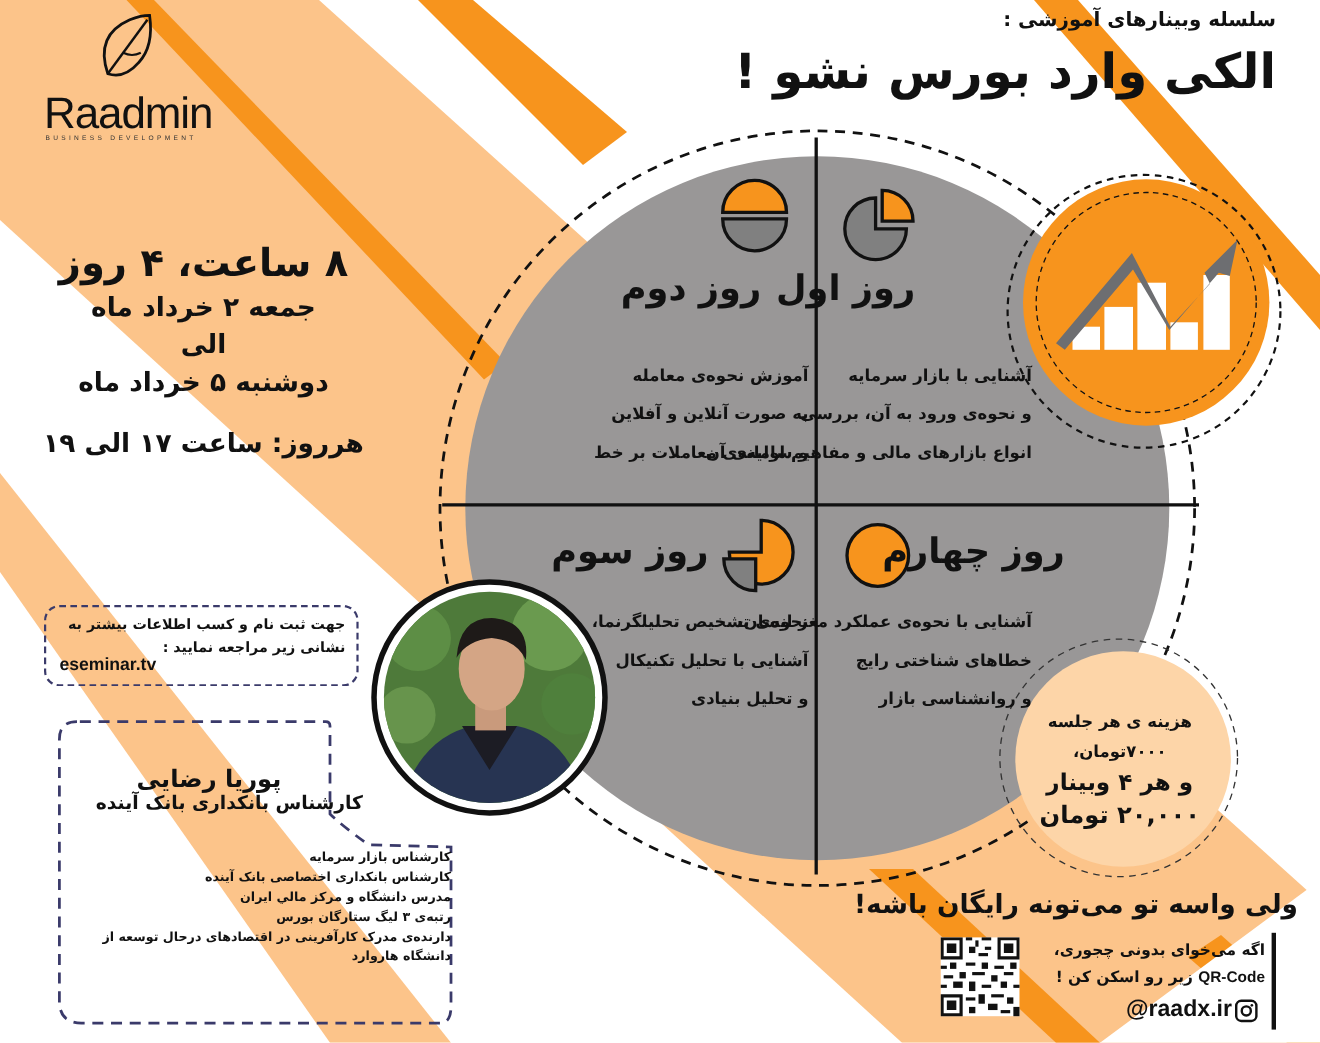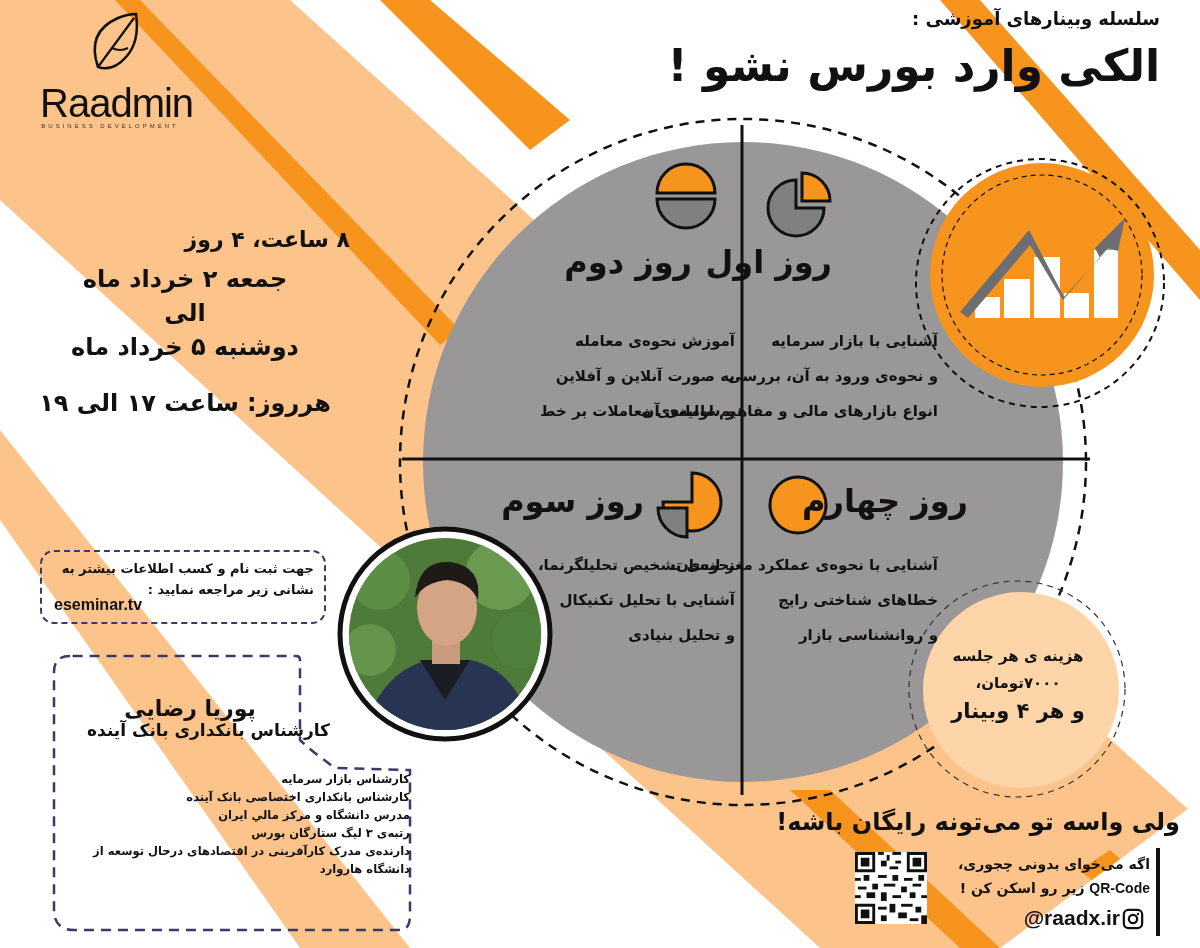--- a/index.html
+++ b/index.html
@@ -16,21 +16,21 @@
   .logo { left: 40px; top: 8px; width: 140px; text-align: center; }
   .logo .brand { font-family: "Liberation Sans", sans-serif; font-size: 40px; letter-spacing: -1px; color: #111; line-height: 40px; margin-top: 15px; }
   .logo .sub { font-family: "Liberation Sans", sans-serif; font-size: 6px; letter-spacing: 3px; color: #333; }
 
   
   .series-title { right: 40px; top: 8px; font-size: 18px; font-weight: bold; direction: rtl; }
   .main-title { right: 40px; top: 40px; font-size: 44px; font-weight: bold; direction: rtl; letter-spacing: 1px; }
 
   
   .sched { left: 20px; top: 218px; width: 330px; text-align: center; direction: rtl; font-weight: bold; }
-  .sched .l1 { font-size: 22px; line-height: 44px; text-align: right; }
+  .sched .l1 { font-size: 35px; line-height: 44px; }
   .sched .l2 { font-size: 24px; line-height: 34px; }
   .sched .l5 { font-size: 24px; line-height: 34px; margin-top: 22px; }
 
   
   .q-title { font-size: 32px; font-weight: bold; direction: rtl; }
   .q-text { font-size: 15px; font-weight: bold; direction: rtl; line-height: 35px; text-align: right; }
 
   
   .reg-box { left: 40px; top: 550px; width: 282px; height: 70px; border: 2px dashed #3a3a6a; border-radius: 14px; }
   .reg-text { position: absolute; right: 10px; top: 6px; direction: rtl; text-align: right; font-weight: bold; font-size: 13px; line-height: 21px; width: 270px; }
@@ -202,20 +202,21 @@
   <div>مدرس دانشگاه و مرکز مالي ايران</div>
   <div>رتبه‌ی ۳ لیگ ستارگان بورس</div>
   <div>دارنده‌ی مدرک کارآفرینی در اقتصادهای درحال توسعه از</div>
   <div>دانشگاه هاروارد</div>
 </div>
 
 <div class="abs price">
   <div class="p1">هزینه ی هر جلسه</div>
   <div class="p2">۷۰۰۰تومان،</div>
   <div class="p3">و هر ۴ وبینار</div>
+  <div class="p4">۲۰,۰۰۰ تومان</div>
 </div>
 
 <div class="abs cta">ولی واسه تو می‌تونه رایگان باشه!</div>
 <div class="abs vbar"></div>
 <div class="abs qr-text">
   <div>اگه می‌خوای بدونی چجوری،</div>
   <div><span class="en">QR-Code</span><span> زیر رو اسکن کن !</span></div>
 </div>
 
 <svg class="abs qr" viewBox="0 0 25 25" xmlns="http://www.w3.org/2000/svg">

